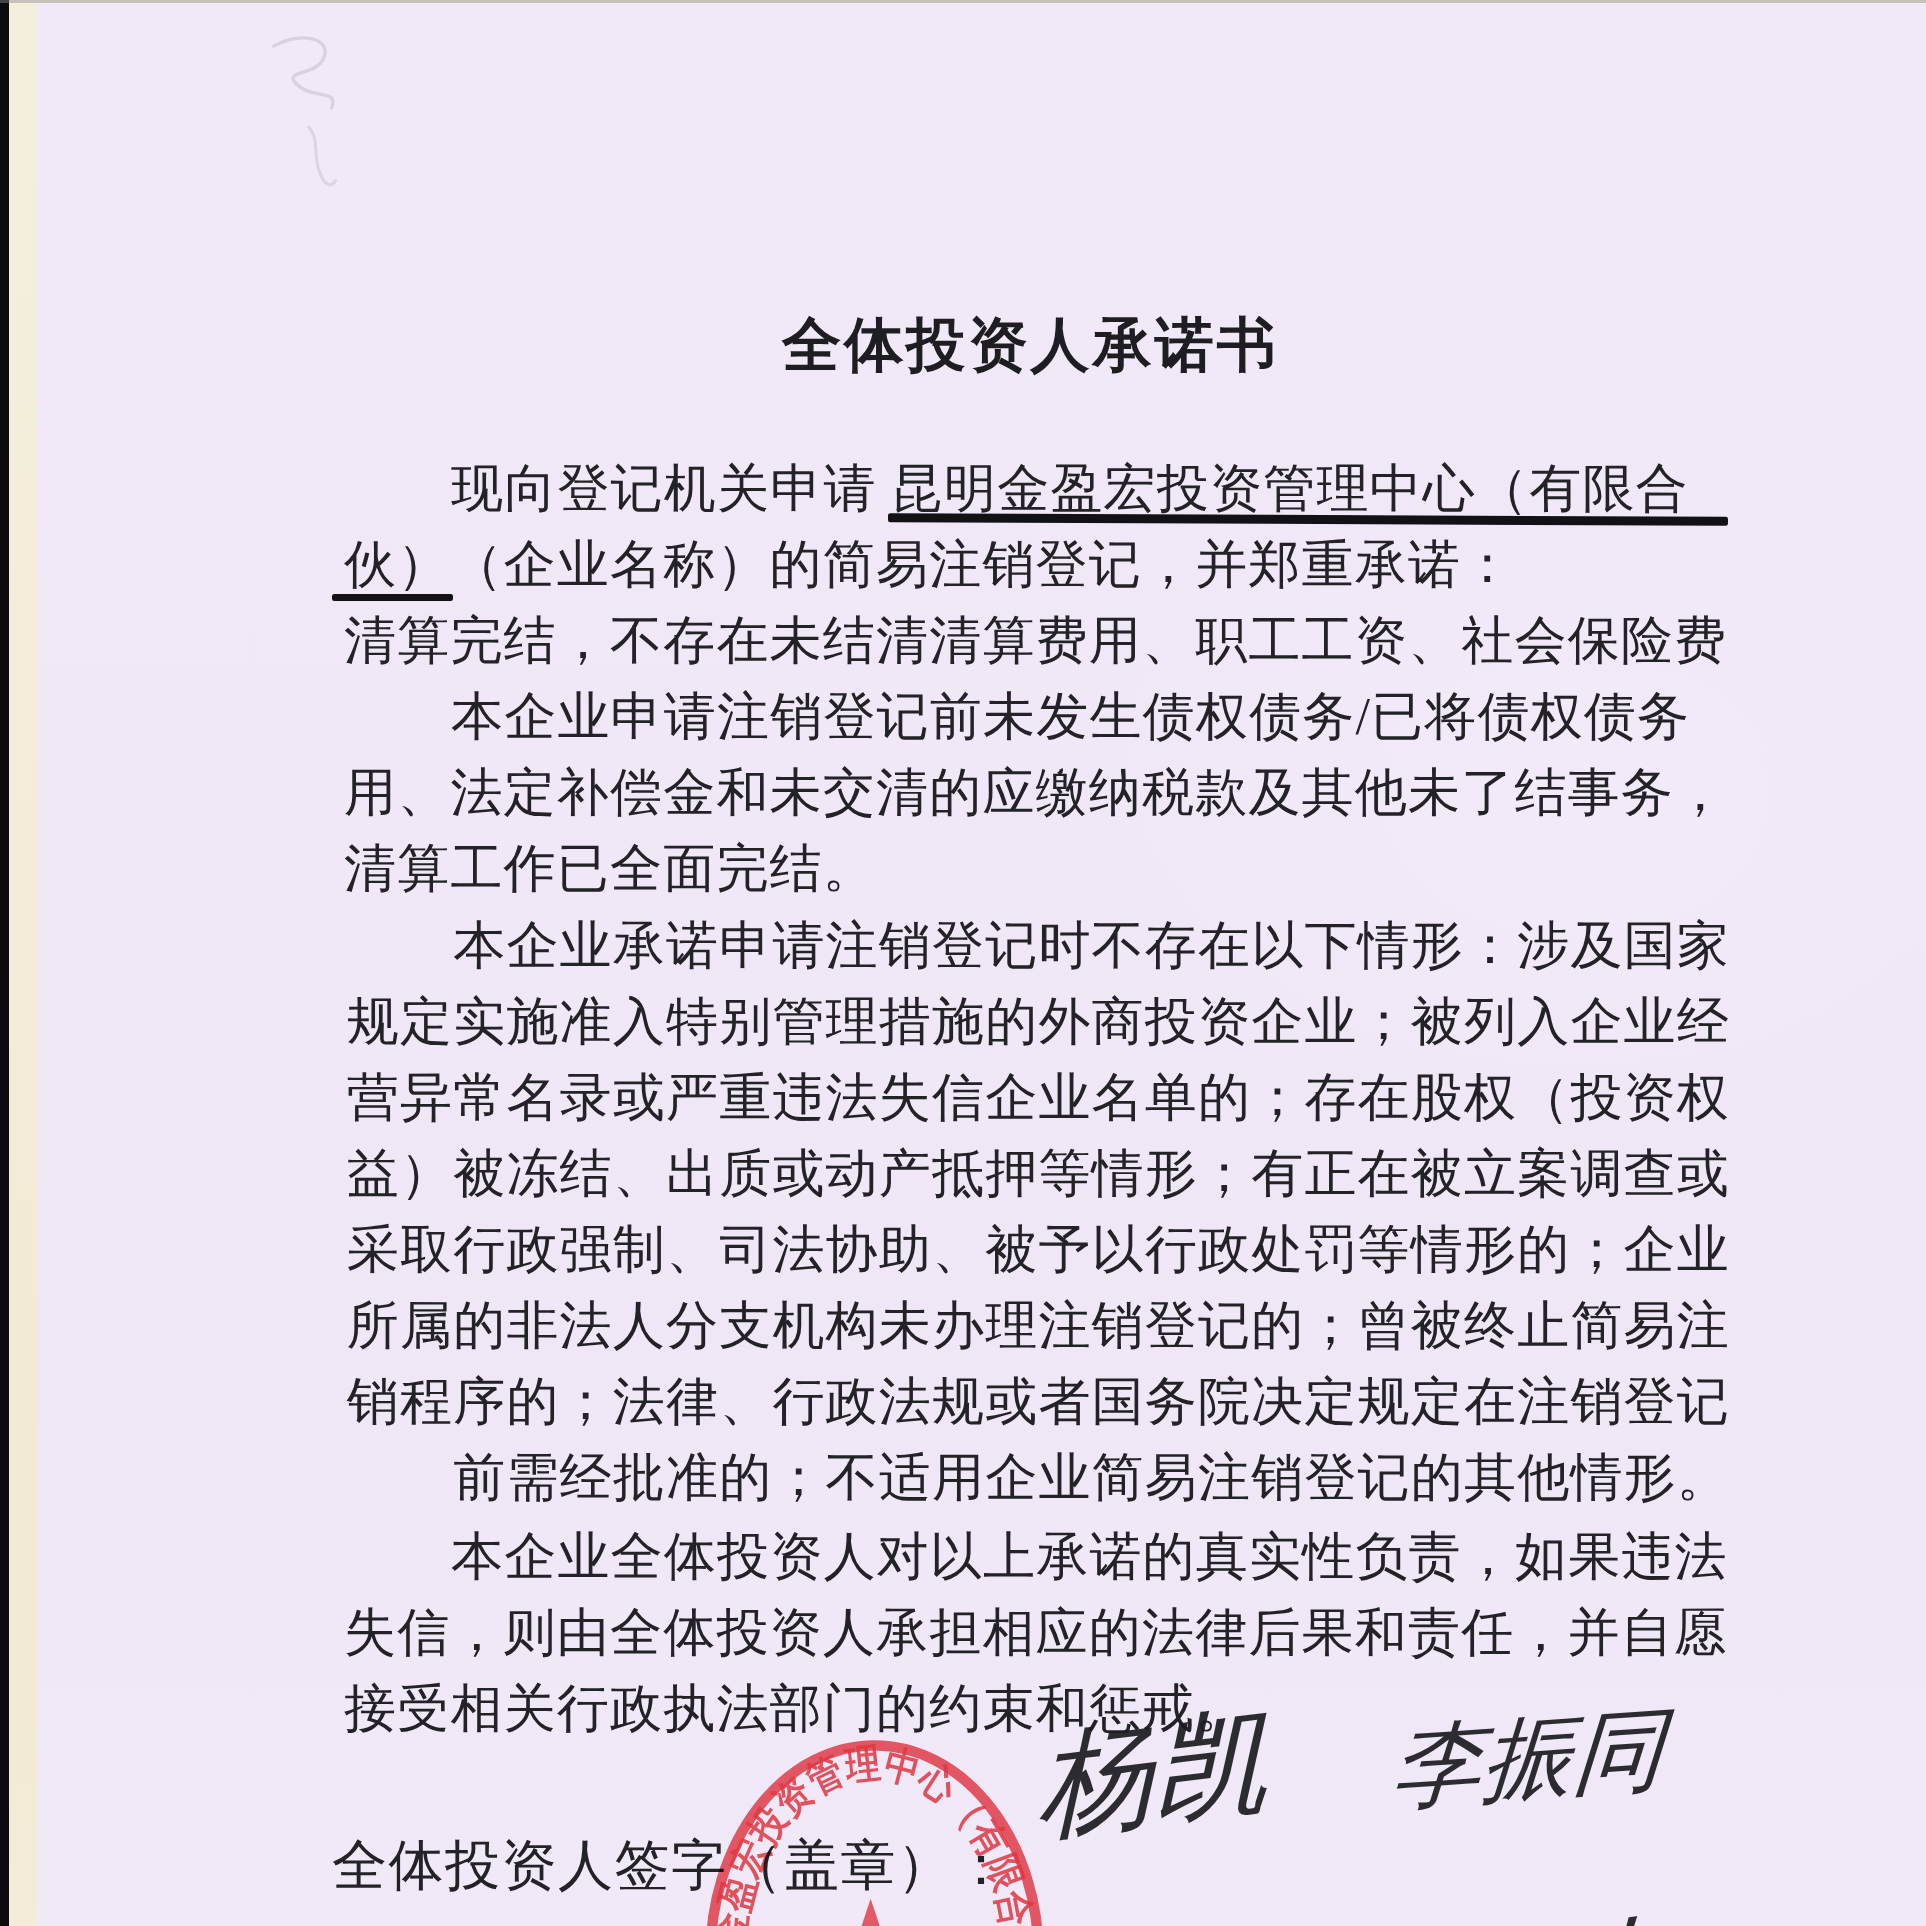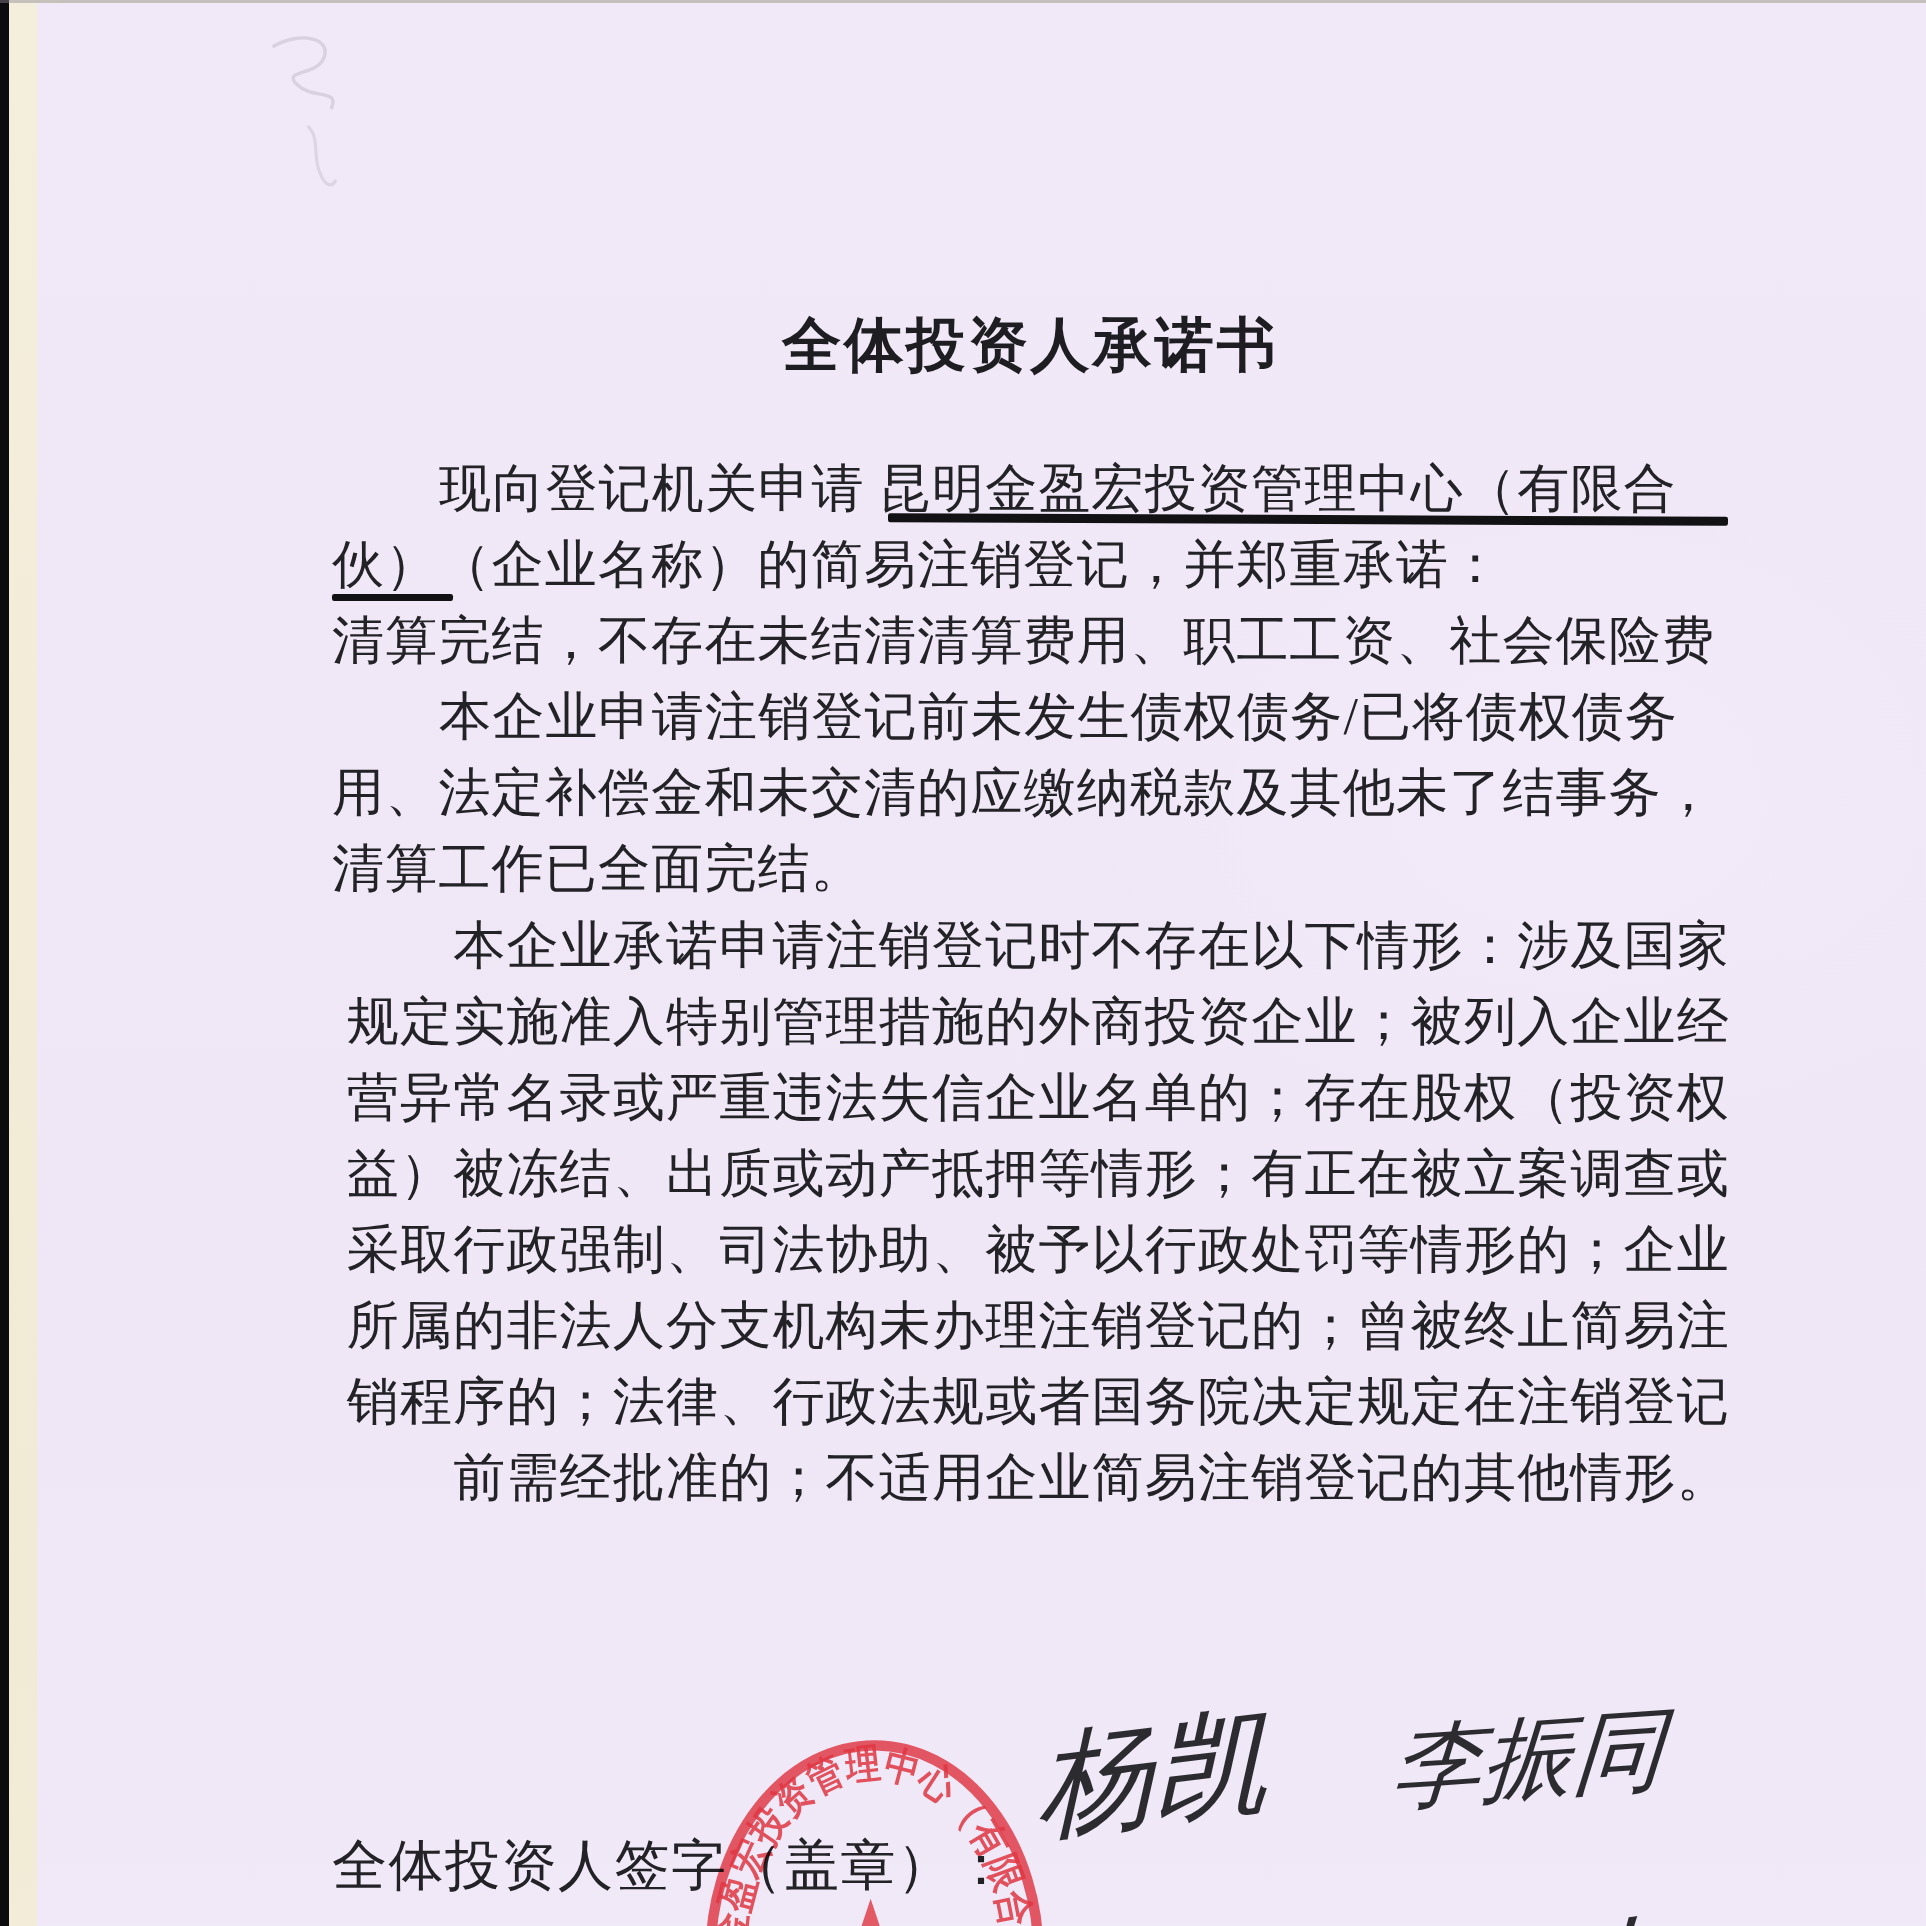--- a/index.html
+++ b/index.html
@@ -36,21 +36,21 @@
   .doc-title{
     position:absolute;left:333px;top:306px;width:1395px;
     font-size:59px;font-weight:700;color:#1e1d22;
     text-align:center;letter-spacing:3.1px;
     font-family:"Liberation Sans","DejaVu Sans",sans-serif;
   }
 
   .para{position:absolute;left:332px;width:1398px;color:#232227;}
   .bline{
     height:76px;line-height:76px;font-size:52px;
-    letter-spacing:1.2px;white-space:nowrap;font-weight:500;
+    letter-spacing:1.2px;white-space:nowrap;font-weight:500;margin-left:12px;
   }
   .indent{padding-left:107px;}
   #para1{top:451px;}
   #para2{top:603px;}
   #para3{top:908px;text-align:right;}
   #para4{top:1519px;}
 
   .uline{position:absolute;background:#121114;border-radius:2.3px;}
   #uline1{left:888px;top:515px;width:840px;height:8.5px;transform:rotate(.25deg);}
   #uline2{left:332px;top:594px;width:121px;height:7px;}
@@ -112,20 +112,25 @@
     <div class="bline indent">本企业承诺申请注销登记时不存在以下情形：涉及国家</div>
     <div class="bline">规定实施准入特别管理措施的外商投资企业；被列入企业经</div>
     <div class="bline">营异常名录或严重违法失信企业名单的；存在股权（投资权</div>
     <div class="bline">益）被冻结、出质或动产抵押等情形；有正在被立案调查或</div>
     <div class="bline">采取行政强制、司法协助、被予以行政处罚等情形的；企业</div>
     <div class="bline">所属的非法人分支机构未办理注销登记的；曾被终止简易注</div>
     <div class="bline">销程序的；法律、行政法规或者国务院决定规定在注销登记</div>
     <div class="bline">前需经批准的；不适用企业简易注销登记的其他情形。</div>
   </div>
 
+  <div class="para" id="para4">
+    <div class="bline indent">本企业全体投资人对以上承诺的真实性负责，如果违法</div>
+    <div class="bline">失信，则由全体投资人承担相应的法律后果和责任，并自愿</div>
+    <div class="bline">接受相关行政执法部门的约束和惩戒。</div>
+  </div>
 
   <div class="sig-label">全体投资人签字（盖章）：</div>
 
   <div class="note-line">注：请用黑色中性笔（碳素笔）手写签字。</div>
 
   <svg class="seal" viewBox="0 0 880 1150">
     <defs>
       <path id="sealArc" d="M 120.5 734 A 340 465 0 1 1 759.5 734" fill="none"></path>
     </defs>
     <ellipse cx="440" cy="575" rx="426" ry="548" fill="none" stroke="#ee3b44" stroke-width="27" opacity=".82"></ellipse>

